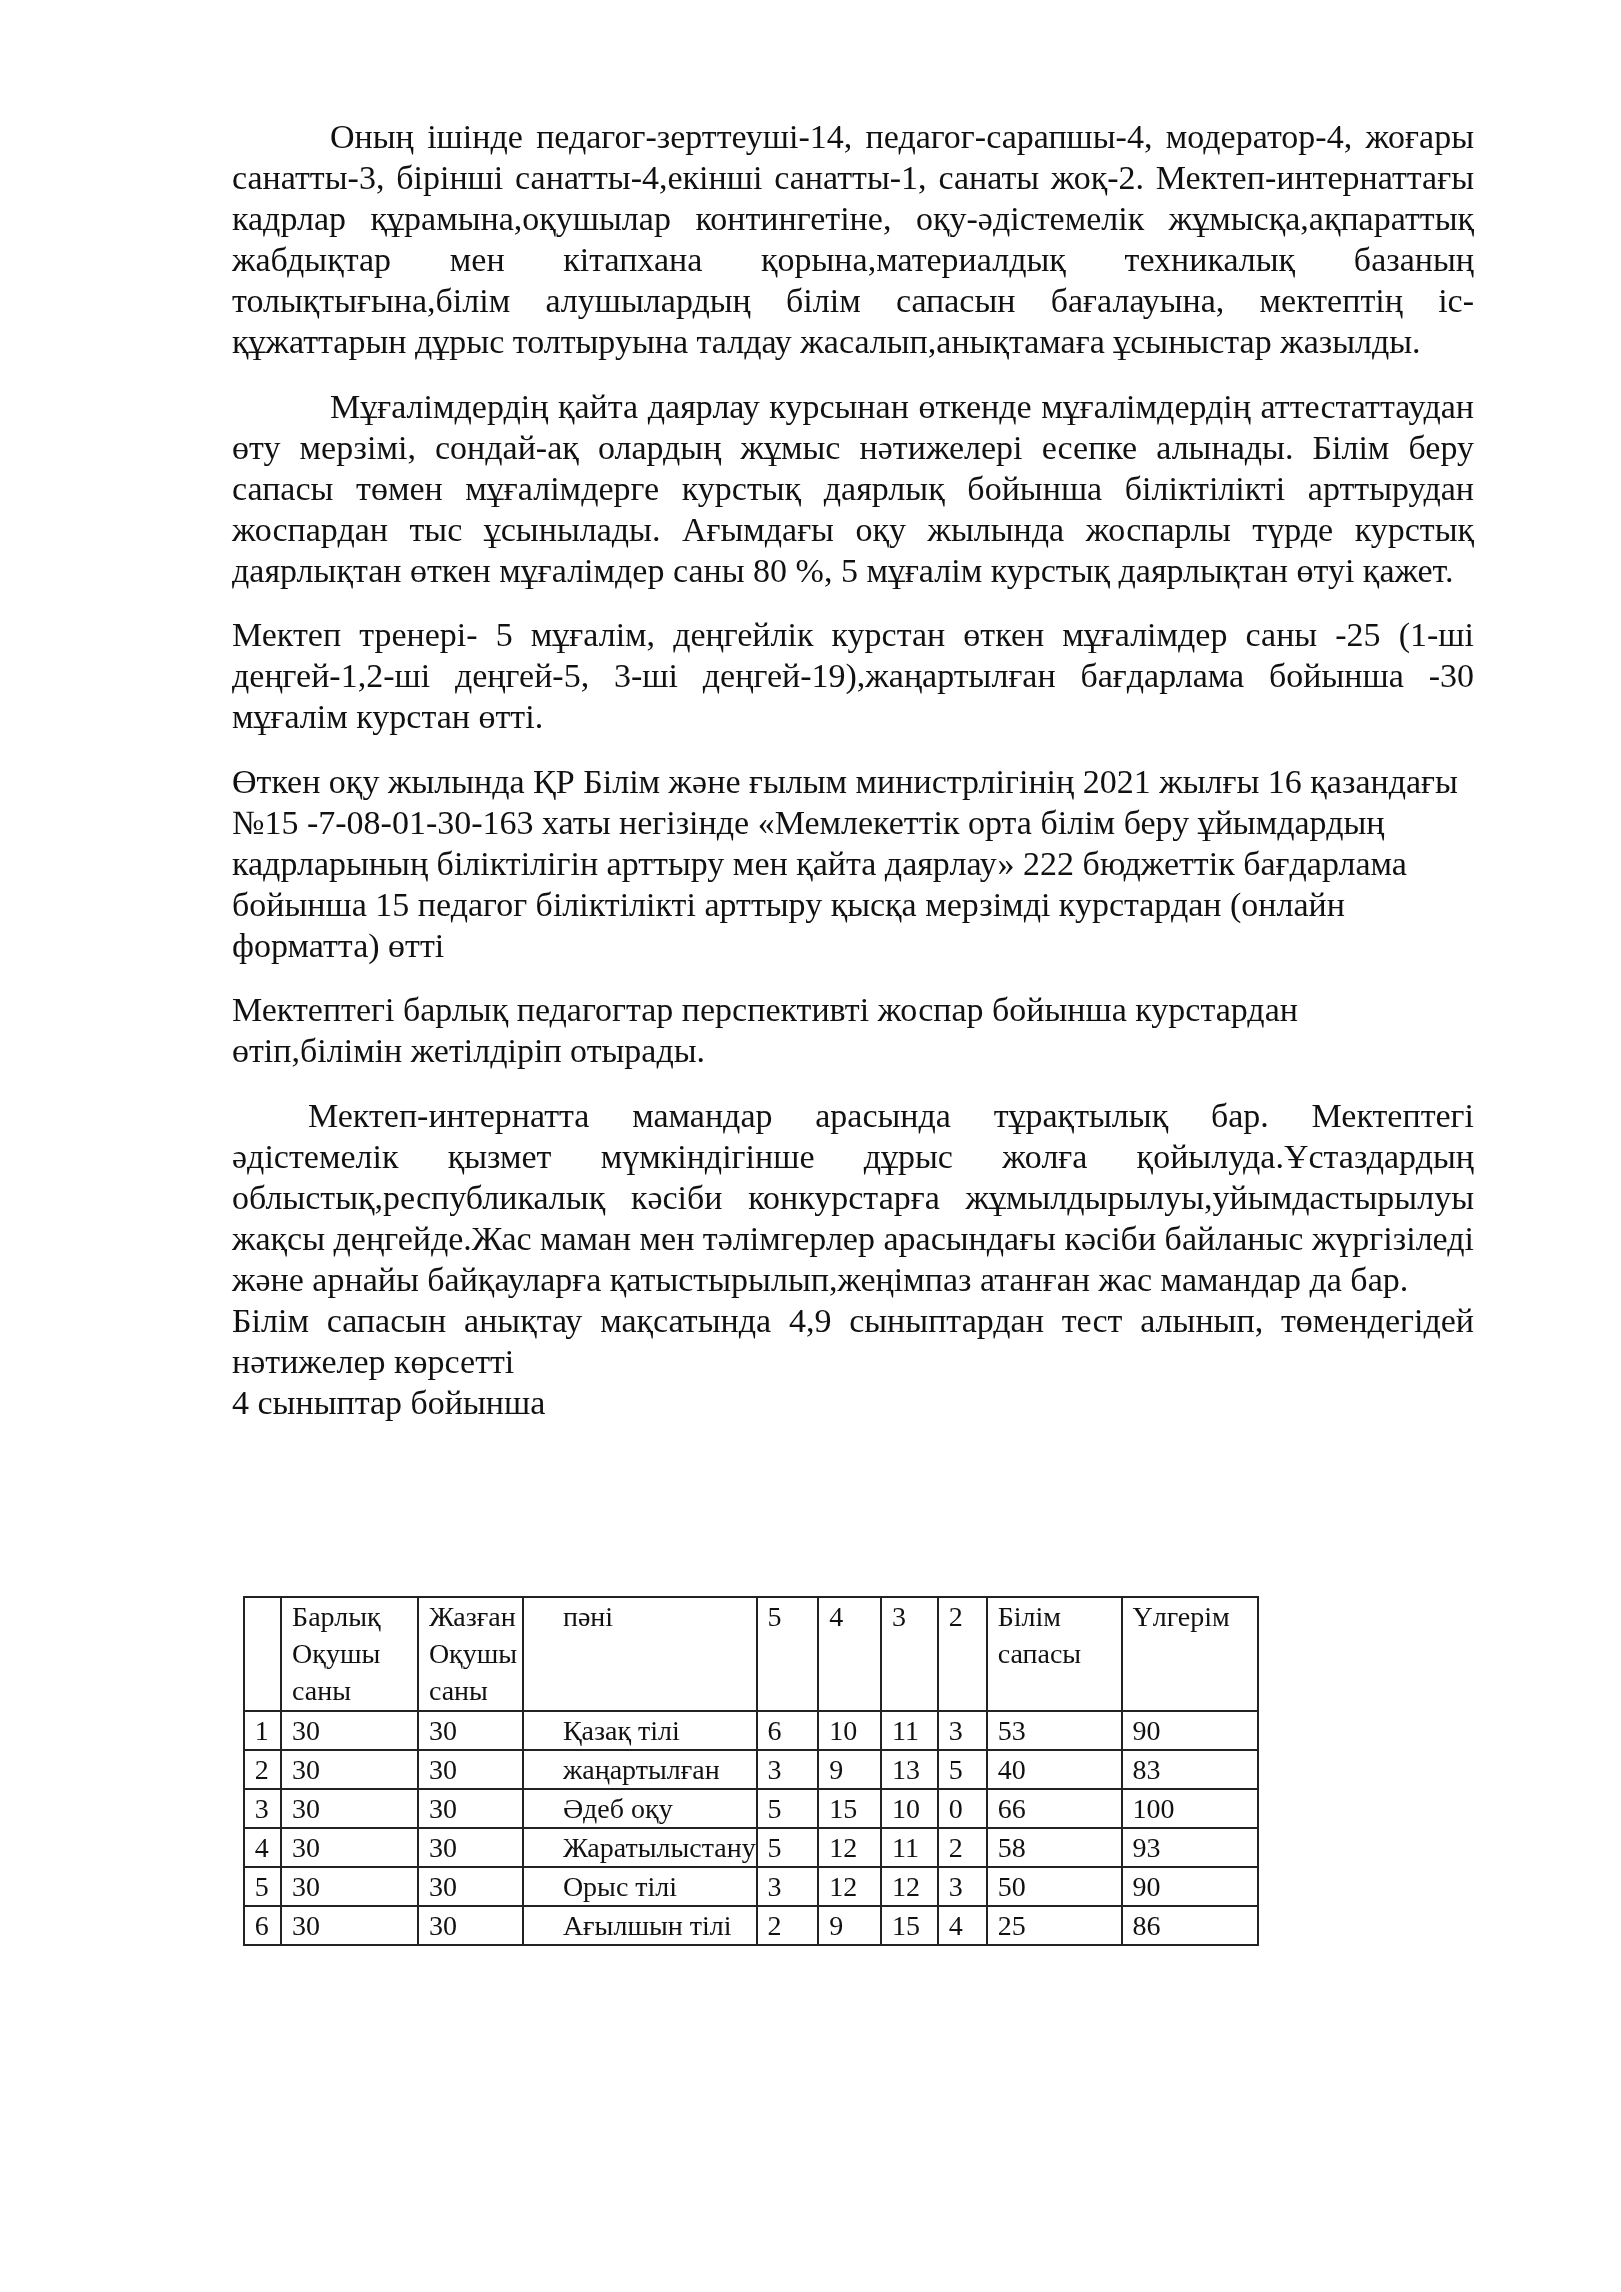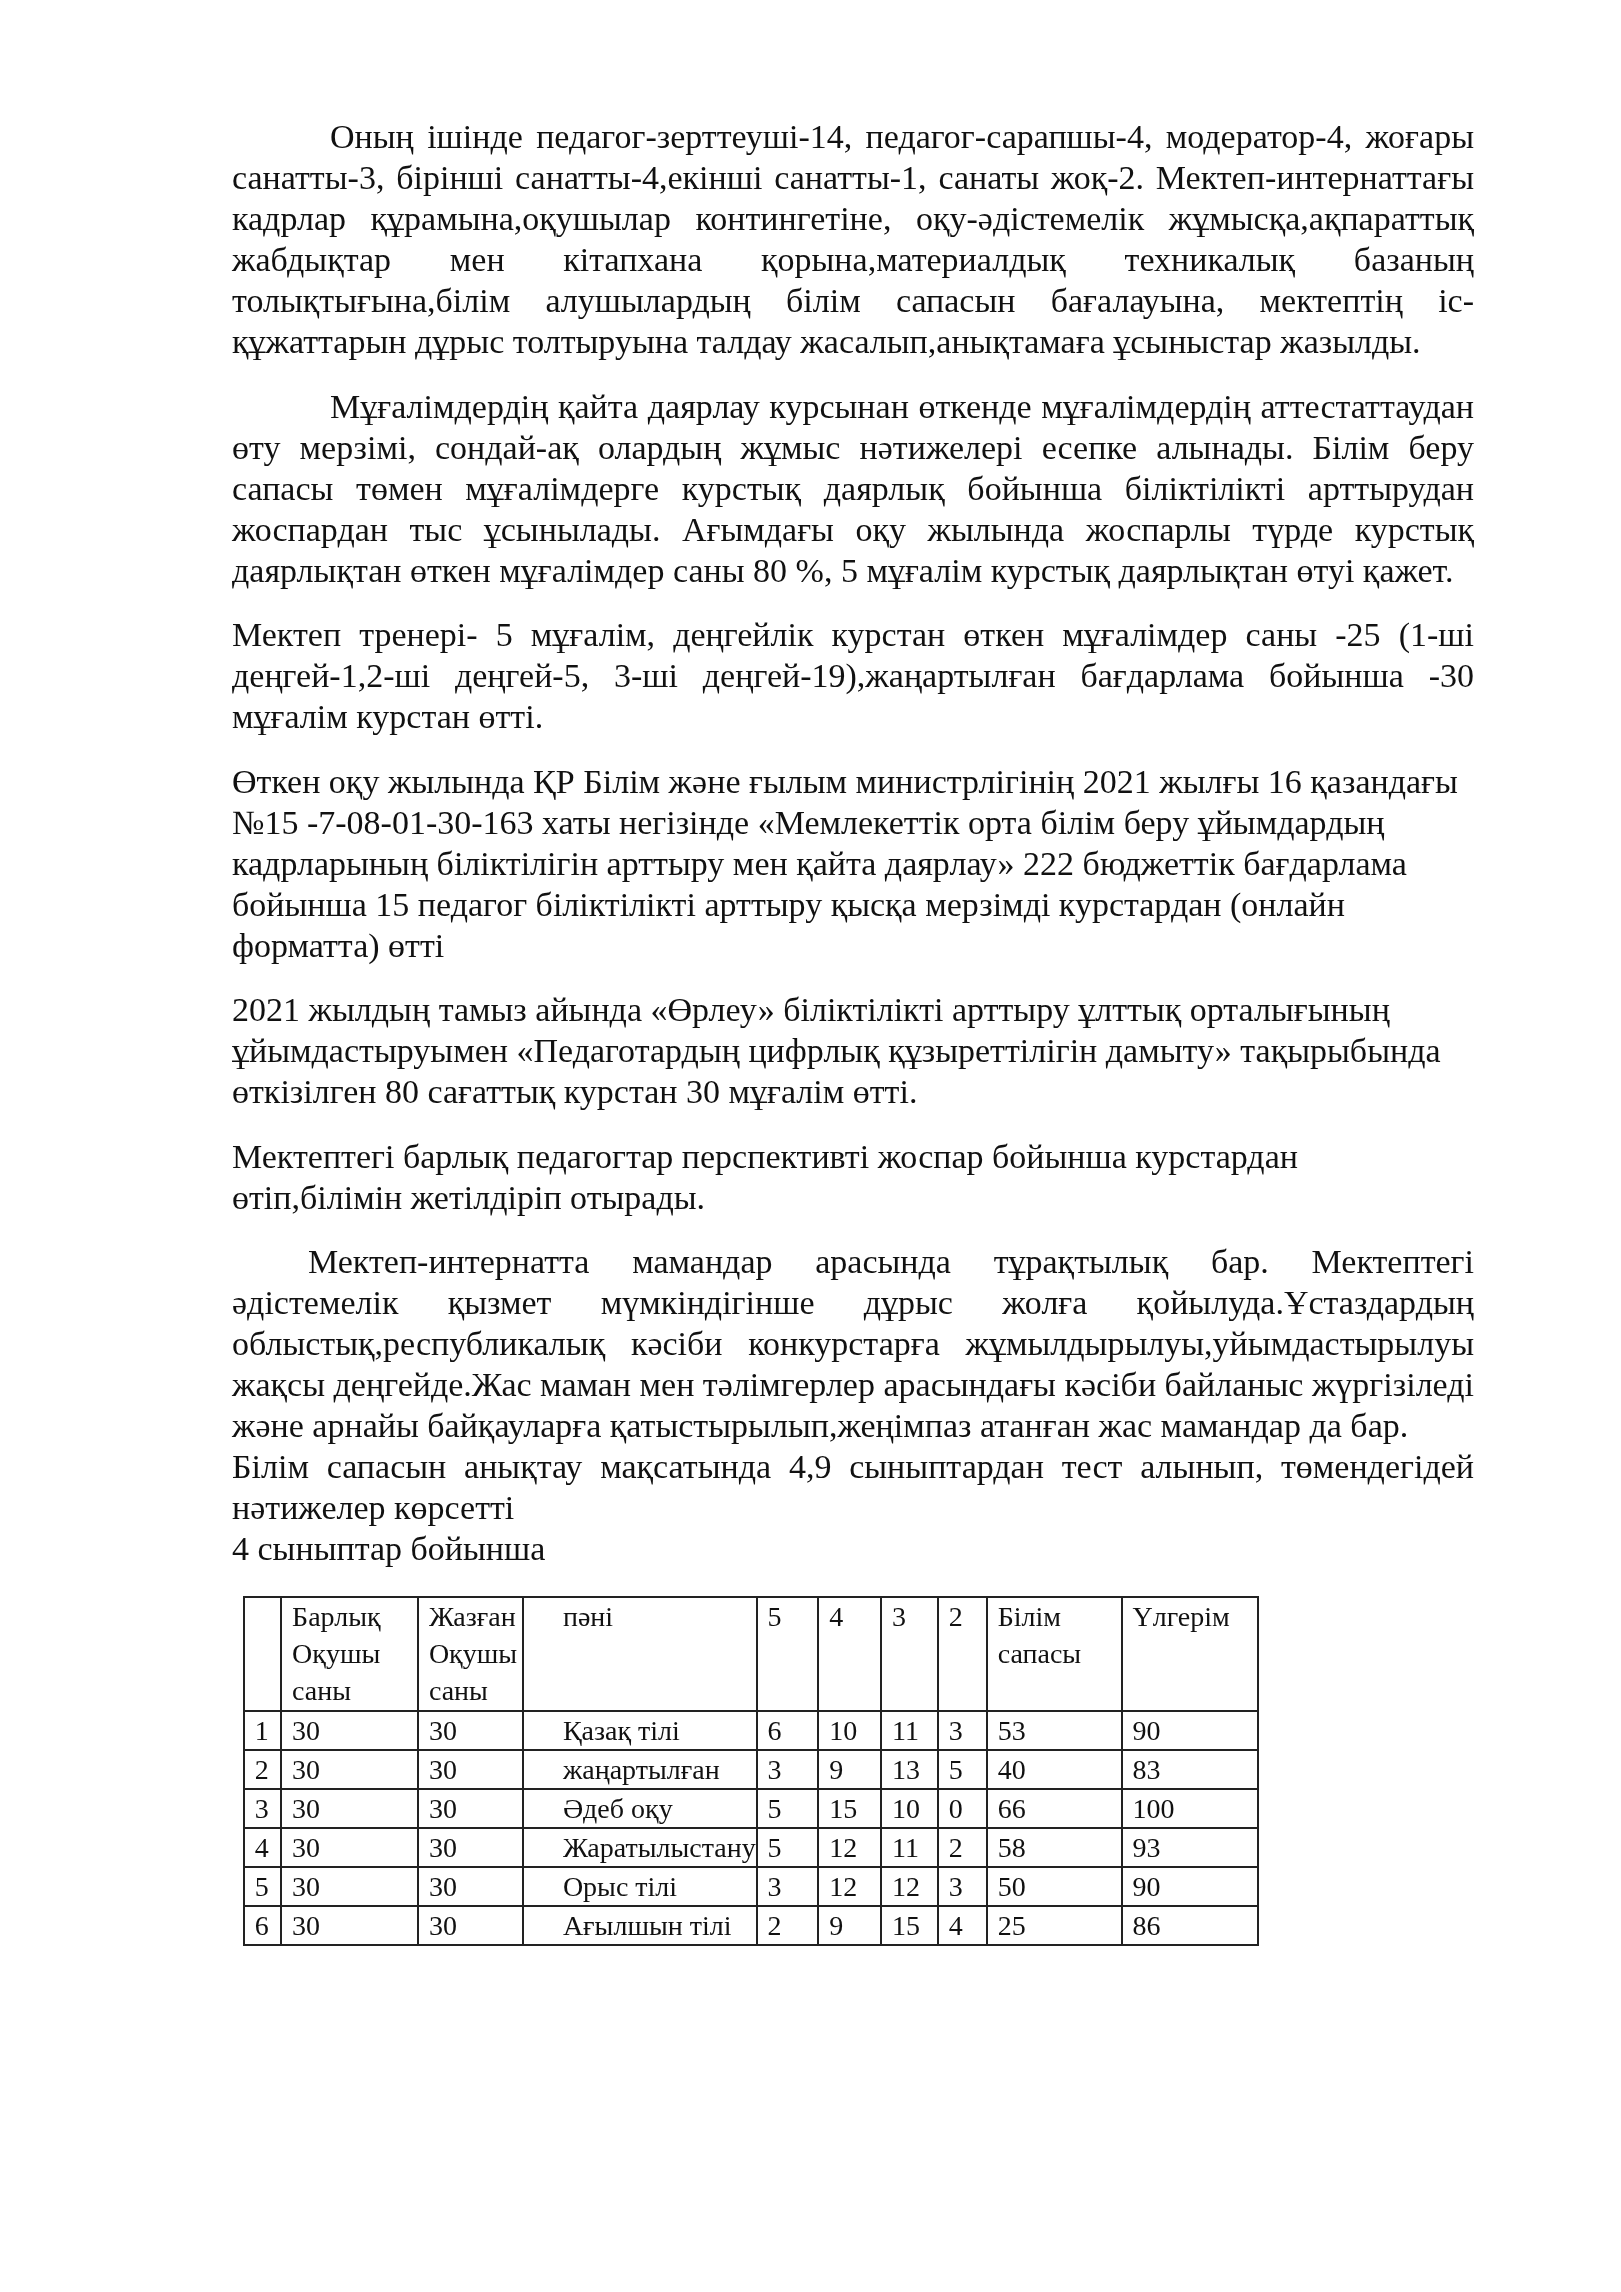--- a/index.html
+++ b/index.html
@@ -27,21 +27,20 @@
   .c9 { width: 125px; }
 </style>
 </head>
 <body>
 
 <div class="page">
   <p class="just indent gap2">Оның ішінде педагог-зерттеуші-14,  педагог-сарапшы-4, модератор-4, жоғары санатты-3, бірінші санатты-4,екінші санатты-1, санаты жоқ-2. Мектеп-интернаттағы кадрлар құрамына,оқушылар контингетіне, оқу-әдістемелік жұмысқа,ақпараттық жабдықтар мен кітапхана қорына,материалдық техникалық базаның толықтығына,білім алушылардың білім сапасын бағалауына, мектептің іс-құжаттарын дұрыс толтыруына талдау жасалып,анықтамаға ұсыныстар жазылды.</p>
   <p class="just indent gap2">Мұғалімдердің қайта даярлау курсынан өткенде мұғалімдердің аттестаттаудан өту мерзімі, сондай-ақ олардың жұмыс нәтижелері есепке алынады. Білім беру сапасы төмен мұғалімдерге курстық даярлық бойынша біліктілікті арттырудан жоспардан тыс ұсынылады. Ағымдағы оқу жылында жоспарлы түрде курстық даярлықтан өткен мұғалімдер саны  80 %, 5 мұғалім курстық даярлықтан өтуі қажет.</p>
   <p class="just gap2">Мектеп тренері- 5 мұғалім, деңгейлік курстан өткен мұғалімдер саны -25  (1-ші деңгей-1,2-ші деңгей-5, 3-ші деңгей-19),жаңартылған бағдарлама бойынша -30 мұғалім курстан өтті.</p>
   <p class="gap2">Өткен оқу жылында  ҚР Білім және ғылым министрлігінің 2021 жылғы 16 қазандағы №15 -7-08-01-30-163 хаты негізінде «Мемлекеттік орта білім беру ұйымдардың кадрларының біліктілігін арттыру мен қайта даярлау» 222 бюджеттік бағдарлама бойынша 15 педагог біліктілікті арттыру қысқа мерзімді курстардан (онлайн форматта) өтті</p>
-  <p class="gap2">2021 жылдың тамыз айында «Өрлеу» біліктілікті арттыру ұлттық орталығының ұйымдастыруымен «Педаготардың цифрлық құзыреттілігін дамыту» тақырыбында өткізілген 80 сағаттық курстан 30 мұғалім өтті.</p>
   <p class="gap2">Мектептегі барлық педагогтар перспективті жоспар бойынша курстардан өтіп,білімін жетілдіріп отырады.</p>
   <p class="just indent2">Мектеп-интернатта мамандар арасында тұрақтылық бар. Мектептегі әдістемелік қызмет мүмкіндігінше дұрыс жолға қойылуда.Ұстаздардың облыстық,республикалық кәсіби конкурстарға жұмылдырылуы,уйымдастырылуы жақсы деңгейде.Жас маман мен тәлімгерлер арасындағы кәсіби байланыс жүргізіледі және арнайы байқауларға қатыстырылып,жеңімпаз атанған жас мамандар да бар.</p>
   <p class="just">Білім сапасын анықтау мақсатында 4,9 сыныптардан тест алынып, төмендегідей нәтижелер көрсетті</p>
   <p>4 сыныптар бойынша</p>
 </div>
 
 <table>
   <thead>
     <tr>
       <td class="c0"></td>

